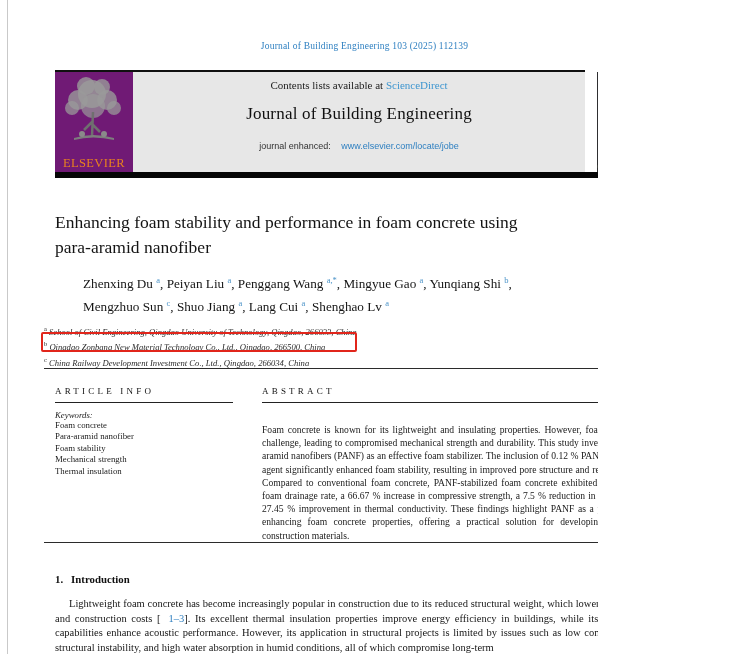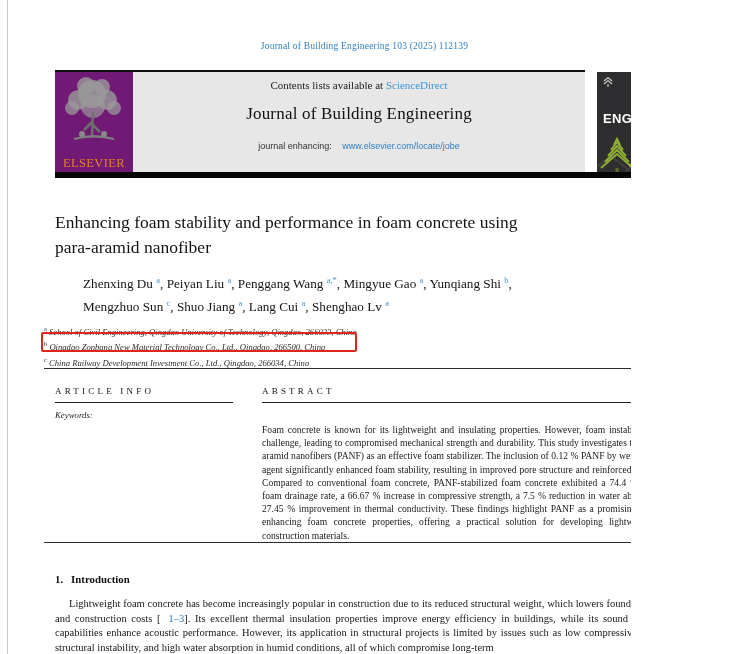--- a/index.html
+++ b/index.html
@@ -1,17 +1,17 @@
 <!DOCTYPE html>
 <html><head>
 <meta charset="utf-8">
 <style>
   html,body{margin:0;padding:0;background:#ffffff;}
   .page{position:relative;width:598px;height:654px;background:#fff;overflow:hidden;
-        font-family:"Liberation Serif","DejaVu Serif",serif;color:#1c1c1c;padding-left:33px;}
+        font-family:"Liberation Serif","DejaVu Serif",serif;color:#1c1c1c;}
   .edge-left{position:absolute;left:7px;top:0;width:1px;height:654px;background:#c9c9c9;}
 
   .journal-ref{position:absolute;top:41px;left:0;width:729px;text-align:center;
                font-size:9.5px;color:#2d7fc0;letter-spacing:.2px;}
 
   
   .header{position:absolute;left:55px;top:70px;width:530px;height:102px;
           border-top:2px solid #101010;display:flex;box-sizing:border-box;}
   .logo-box{width:78px;background:#701a75;position:relative;flex:none;}
   .logo-box svg{position:absolute;left:7px;top:2px;}
@@ -97,21 +97,21 @@
         <g fill="#8a8a8a">
           <circle cx="20" cy="60" r="3"></circle>
           <circle cx="42" cy="60" r="3"></circle>
         </g>
       </svg>
       <div class="elsevier-word">ELSEVIER</div>
     </div>
     <div class="banner">
       <div class="contents-line"><span>Contents lists available at </span><span class="sd-link">ScienceDirect</span></div>
       <div class="jtitle">Journal of Building Engineering</div>
-      <div class="homepage-line"><span>journal enhancing: </span><span class="blue">www.elsevier.com/locate/jobe</span></div>
+      <div class="homepage-line"><span>journal enhanced: </span><span class="blue">www.elsevier.com/locate/jobe</span></div>
     </div>
   </div>
 
   <div class="cover">
     <svg class="cover-mark" width="10" height="12" viewBox="0 0 10 12">
       <g stroke="#c8c8c8" stroke-width="1.2" fill="none">
         <path d="M1 5 L5 1.5 L9 5"></path>
           <path d="M1 8 L5 4.5 L9 8"></path>
           <path d="M5 8 L5 11"></path>
       </g>
@@ -174,20 +174,27 @@
       <div class="affil"><sup>b</sup><span> Qingdao Zonbang New Material Technology Co., Ltd., Qingdao, 266500, China</span><div class="red-box"></div></div>
       <div class="affil"><sup>c</sup><span> China Railway Development Investment Co., Ltd., Qingdao, 266034, China</span></div>
     </div>
 
   <div class="rule-full" id="rule1"></div>
 
   <div class="info-col">
     <div class="sec-head">ARTICLE INFO</div>
     <div class="col-rule"></div>
     <div class="kw-label">Keywords:</div>
+    <div>
+        <div class="kw-item">Foam concrete</div>
+        <div class="kw-item">Para-aramid nanofiber</div>
+        <div class="kw-item">Foam stability</div>
+        <div class="kw-item">Mechanical strength</div>
+        <div class="kw-item">Thermal insulation</div>
+      </div>
   </div>
 
   <div class="abs-col">
     <div class="sec-head">ABSTRACT</div>
     <div class="col-rule"></div>
     <div class="abs-text">Foam concrete is known for its lightweight and insulating properties. However, foam instability remains a challenge, leading to compromised mechanical strength and durability. This study investigates the use of para-aramid nanofibers (PANF) as an effective foam stabilizer. The inclusion of 0.12 % PANF by weight of foaming agent significantly enhanced foam stability, resulting in improved pore structure and reinforced air-void walls. Compared to conventional foam concrete, PANF-stabilized foam concrete exhibited a 74.4 % reduction in foam drainage rate, a 66.67 % increase in compressive strength, a 7.5 % reduction in water absorption, and a 27.45 % improvement in thermal conductivity. These findings highlight PANF as a promising stabilizer for enhancing foam concrete properties, offering a practical solution for developing lightweight, durable construction materials.</div>
   </div>
 
   <div class="rule-full" id="rule2"></div>
 

